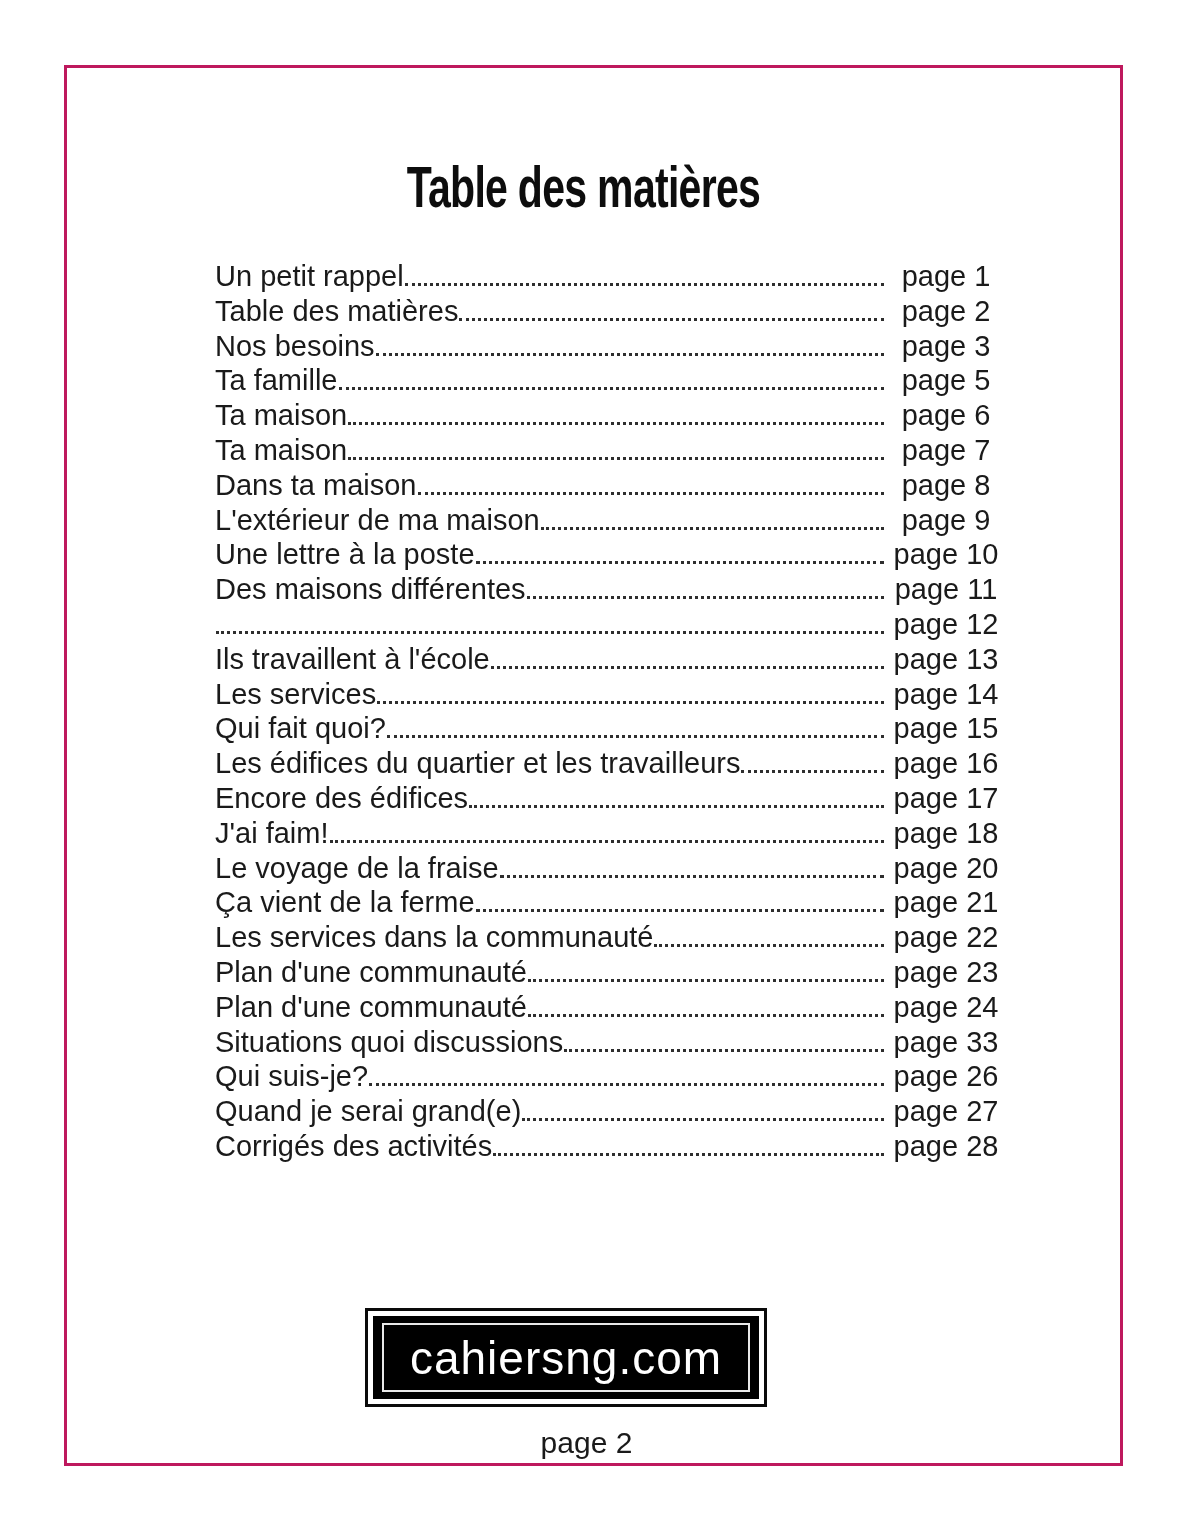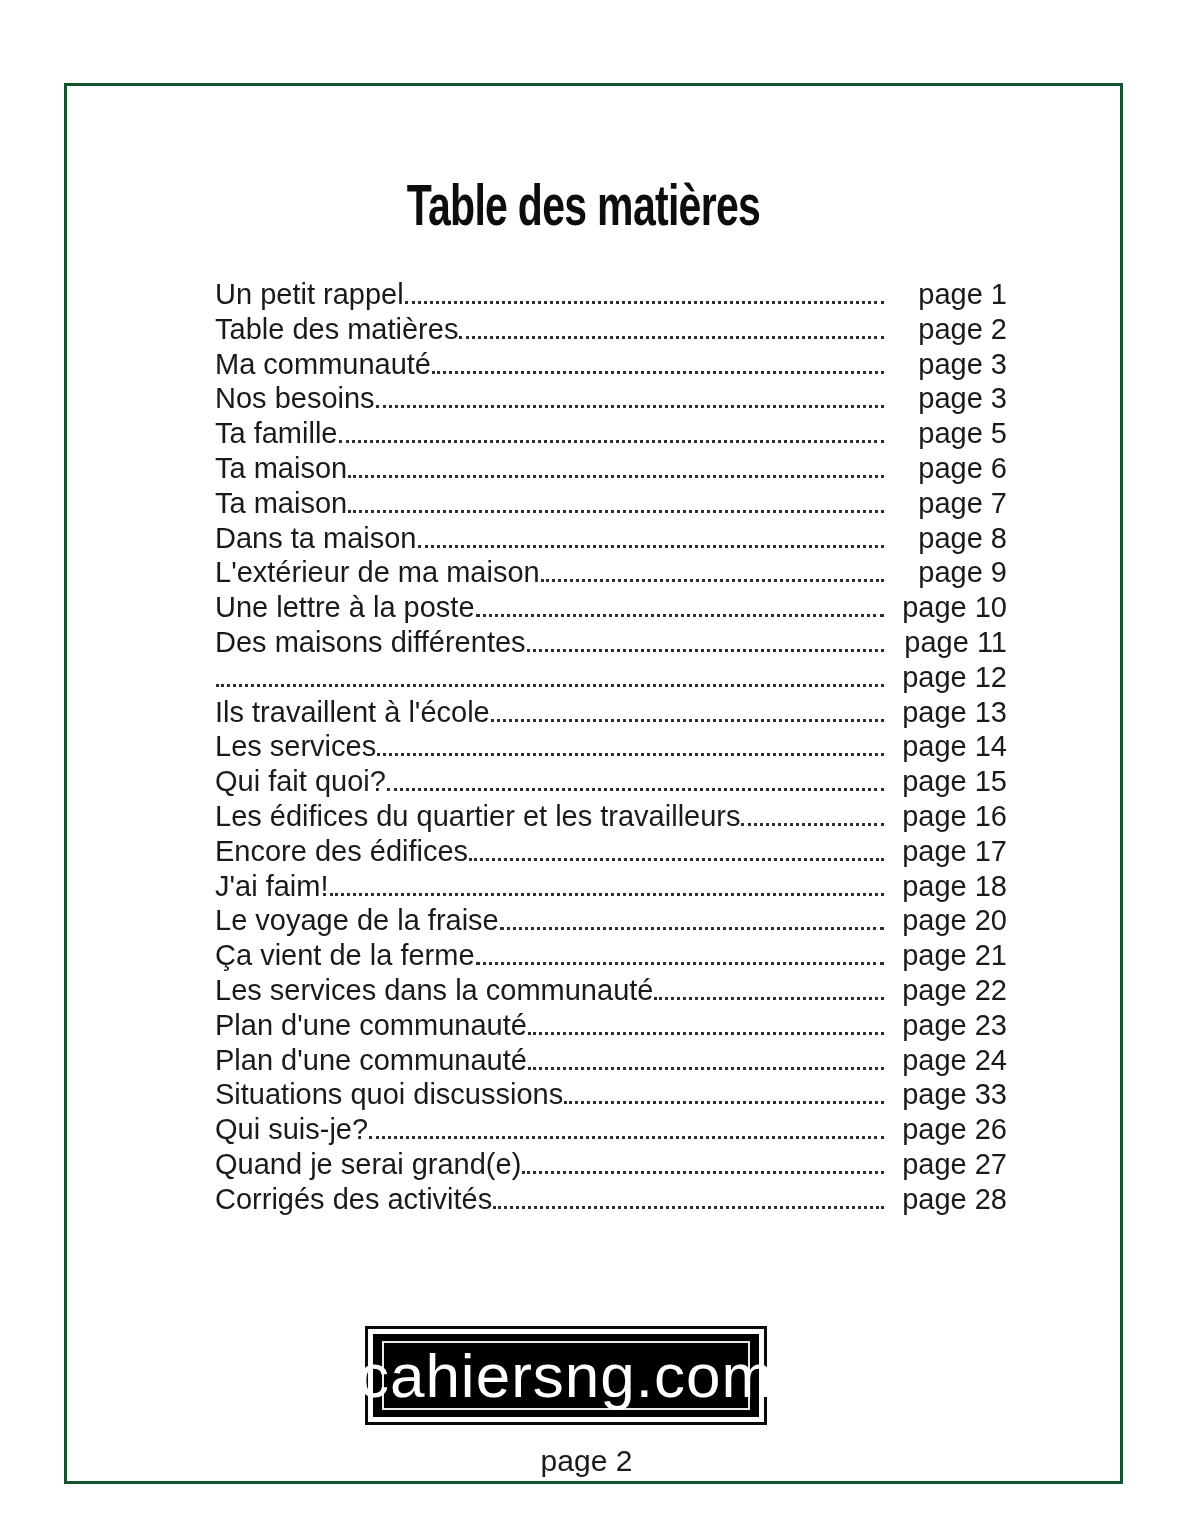--- a/index.html
+++ b/index.html
@@ -11,23 +11,23 @@
   }
   *{ box-sizing:border-box; margin:0; padding:0; }
   html,body{ background:var(--paper); }
   body{
     width:1187px; height:1536px;
     position:relative; overflow:hidden;
     font-family:"Liberation Sans", sans-serif;
     color:var(--ink);
   }
   .sheet{
-    position:absolute; left:64px; top:83px;
+    position:absolute; left:64px; top:65px;
     width:1059px; height:1401px;
-    border:3px solid #14532d;
+    border:3px solid #be185d;
     background:var(--paper);
   }
   .page-title{
     position:absolute; left:0; top:86px;
     width:100%;
     text-align:center;
     font-size:57px; font-weight:bold;
     letter-spacing:-1px;
     color:#0d0d0d;
     transform:scaleX(0.72) translateX(-14px);
@@ -52,21 +52,21 @@
   .toc-leader{
     flex:1 1 auto;
     height:27px;
     align-self:flex-start;
     border-bottom:3px dotted var(--dot);
     margin:0 1px;
     min-width:8px;
   }
   .toc-page{
     flex:0 0 122px;
-    text-align:right;
+    text-align:center;
   }
   .brand-box{
     position:absolute; left:298px; top:1240px;
     width:402px; height:99px;
     border:3px solid #0a0a0a;
     background:var(--paper);
     padding:5px;
   }
   .brand-mid{
     width:100%; height:100%;
@@ -74,21 +74,21 @@
     padding:7px 9px;
   }
   .brand-inner{
     width:100%; height:100%;
     border:2px solid #e9e9e9;
     background:var(--brand-bg);
     display:flex; align-items:center; justify-content:center;
   }
   .brand-text{
     color:var(--brand-fg);
-    font-size:62px;
+    font-size:46px;
     letter-spacing:1px;
     white-space:nowrap;
   }
   .footer-page{
     position:absolute; left:0; top:1358px;
     width:100%;
     text-align:center;
     font-size:30px;
     transform:translateX(-7px);
     color:var(--ink);
@@ -107,25 +107,20 @@
     <span class="toc-leader"></span>
     <span class="toc-page">page 1</span>
   </div>
 
   <div class="toc-row">
     <span class="toc-title">Table des matières</span>
     <span class="toc-leader"></span>
     <span class="toc-page">page 2</span>
   </div>
 
-  <div class="toc-row">
-    <span class="toc-title">Ma communauté</span>
-    <span class="toc-leader"></span>
-    <span class="toc-page">page 3</span>
-  </div>
 
   <div class="toc-row">
     <span class="toc-title">Nos besoins</span>
     <span class="toc-leader"></span>
     <span class="toc-page">page 3</span>
   </div>
 
   <div class="toc-row">
     <span class="toc-title">Ta famille</span>
     <span class="toc-leader"></span>

